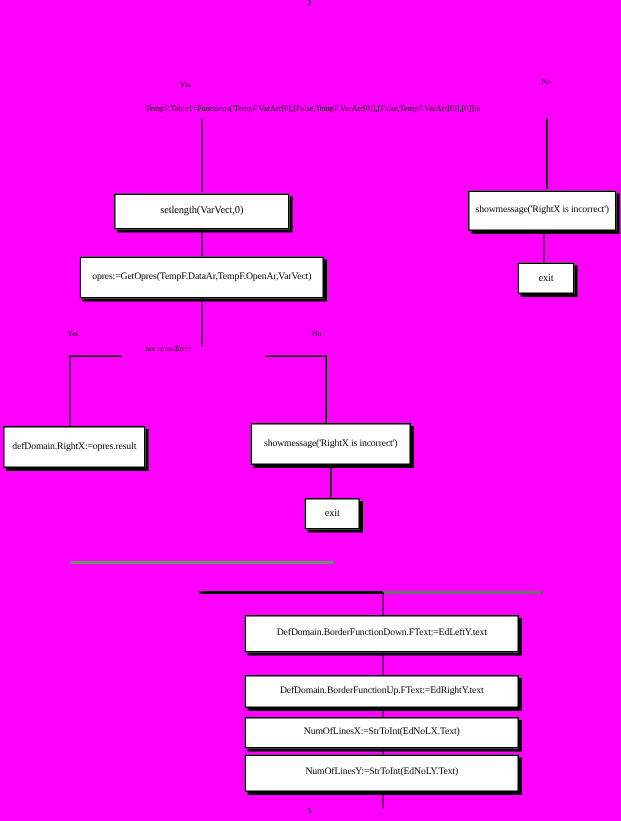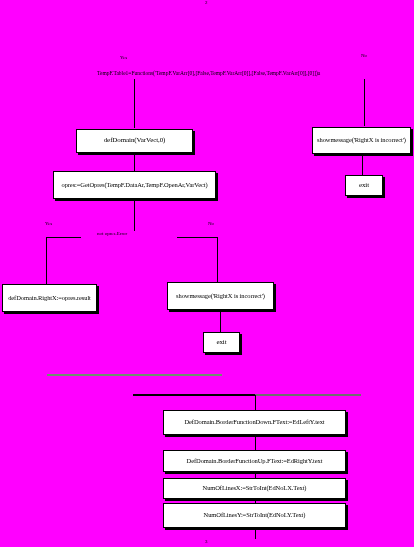--- a/index.html
+++ b/index.html
@@ -110,21 +110,21 @@
   <div class="cond-text-wide" style="left:97px; top:70px;">TempF.Table1=Functions('TempF.VarArr[0],[False,TempF.VarArr[0]],[False,TempF.VarArr[0]],[0]])a</div>
 
   <div class="blabel" style="left:120px; top:55px;">Yes</div>
   <div class="blabel" style="left:361px; top:53px;">No</div>
 
   <div class="vline" style="left:134px; top:79px; height:49px;"></div>
 
   <div class="vline" style="left:364px; top:79px; height:47px;"></div>
 
   <div class="node shadow" style="left:76px; top:129px; width:117px; height:24px; font-size:7px;">
-    <span class="txt">defDomain(VarVect,0)</span>
+    <span class="txt">setlength(VarVect,0)</span>
   </div>
 
   <div class="node shadow" style="left:312px; top:127px; width:99px; height:27px; font-size:6.5px;">
     <span class="txt">showmessage('RightX is incorrect')</span>
   </div>
 
   <div class="vline" style="left:134px; top:153px; height:18px;"></div>
 
   <div class="vline" style="left:362px; top:154px; height:21px;"></div>
 

